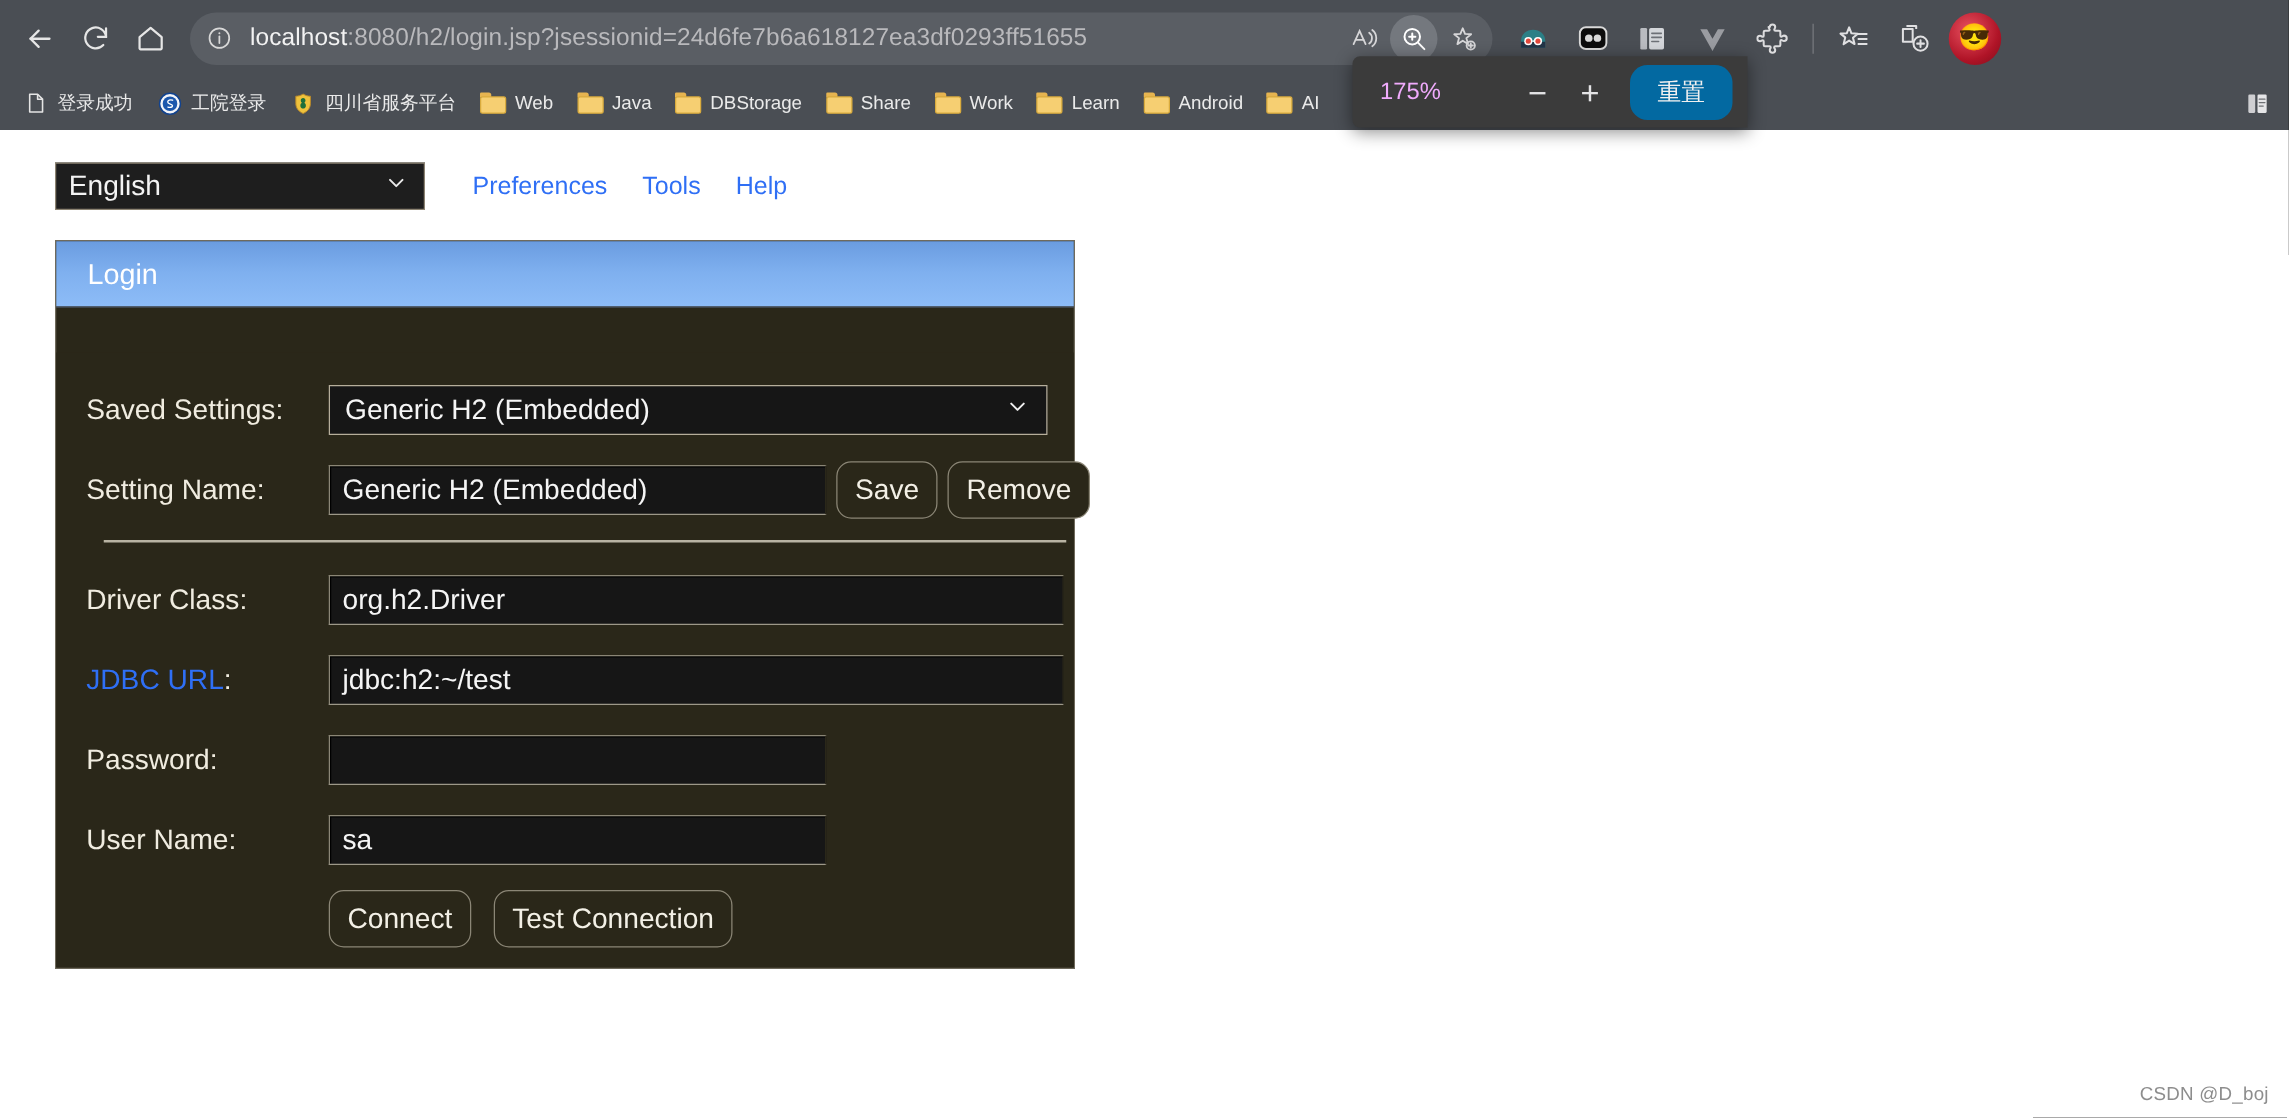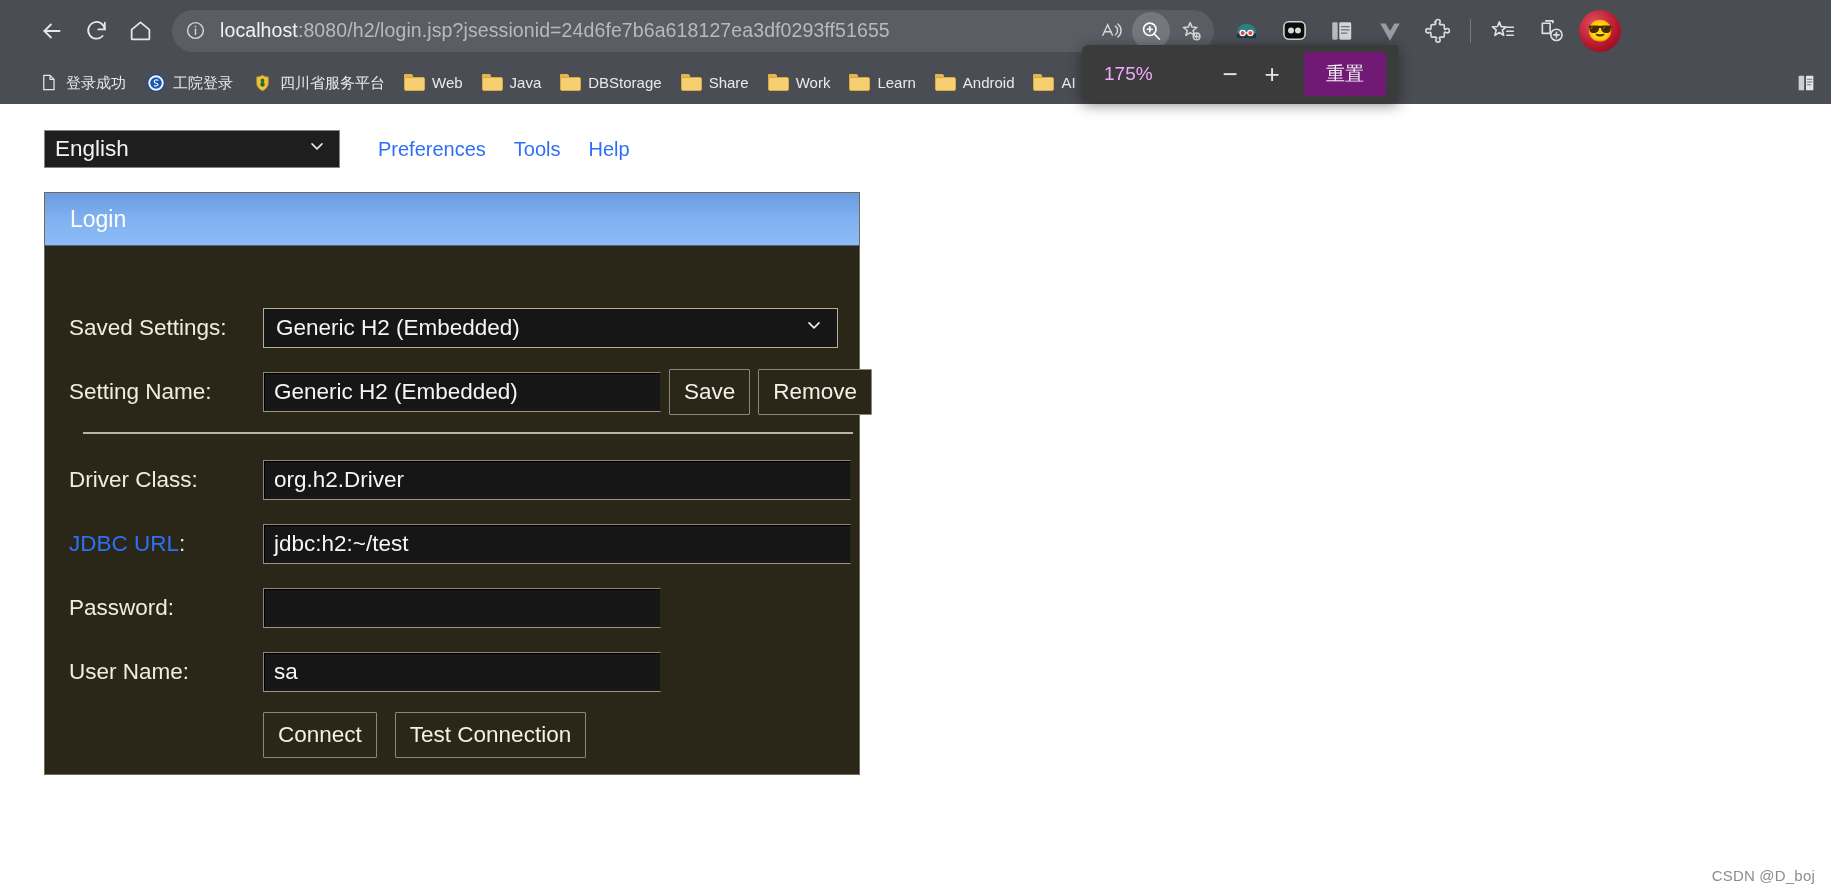--- a/index.html
+++ b/index.html
@@ -9,21 +9,20 @@
     font-family: "Liberation Sans", sans-serif;
     overflow: hidden;
   }
 
   
   .browser-chrome {
     background: #4a4e54;
     width: 100%;
     height: 104px;
     position: relative;
-    padding-left: 20px;
   }
   .nav-row {
     height: 61px;
     display: flex;
     align-items: center;
     padding: 0 10px;
     position: relative;
   }
   .nav-btn {
     width: 44px; height: 44px;
@@ -171,25 +170,25 @@
   .zoom-level { color: #f0abfc; font-size: 19px; flex: 0 0 auto; }
   .zoom-ctrls { display: flex; align-items: center; margin-left: auto; gap: 2px; }
   .zoom-step {
     width: 40px; height: 40px;
     display: flex; align-items: center; justify-content: center;
     color: #e4e4e6; font-size: 26px; line-height: 1;
     border-radius: 4px;
   }
   .zoom-reset {
     margin-left: 10px;
-    background: #701a75;
+    background: #0369a1;
     color: #f0f0f0;
     font-size: 19px;
     padding: 9px 22px;
-    border-radius: 3px;
+    border-radius: 14px;
     border: none;
     font-family: "Liberation Sans", sans-serif;
   }
 
   
   .page {
     position: absolute;
     left: 0; top: 104px;
     width: 1831px;
     height: 790px;
@@ -297,21 +296,21 @@
     font-family: "Liberation Sans", sans-serif;
   }
   .txt-box.w-setting { width: 398px; }
   .txt-box.w-wide    { width: 588px; }
   .txt-box.w-mid     { width: 398px; }
 
   .btn {
     height: 46px;
     background: #2a2719;
     border: 1px solid #8b8676;
-    border-radius: 1px;
+    border-radius: 12px;
     color: #f3f0e6;
     font-size: 22.5px;
     padding: 0 14px;
     font-family: "Liberation Sans", sans-serif;
     display: flex; align-items: center; justify-content: center;
     white-space: nowrap;
   }
 
   .divider {
     height: 2px;

